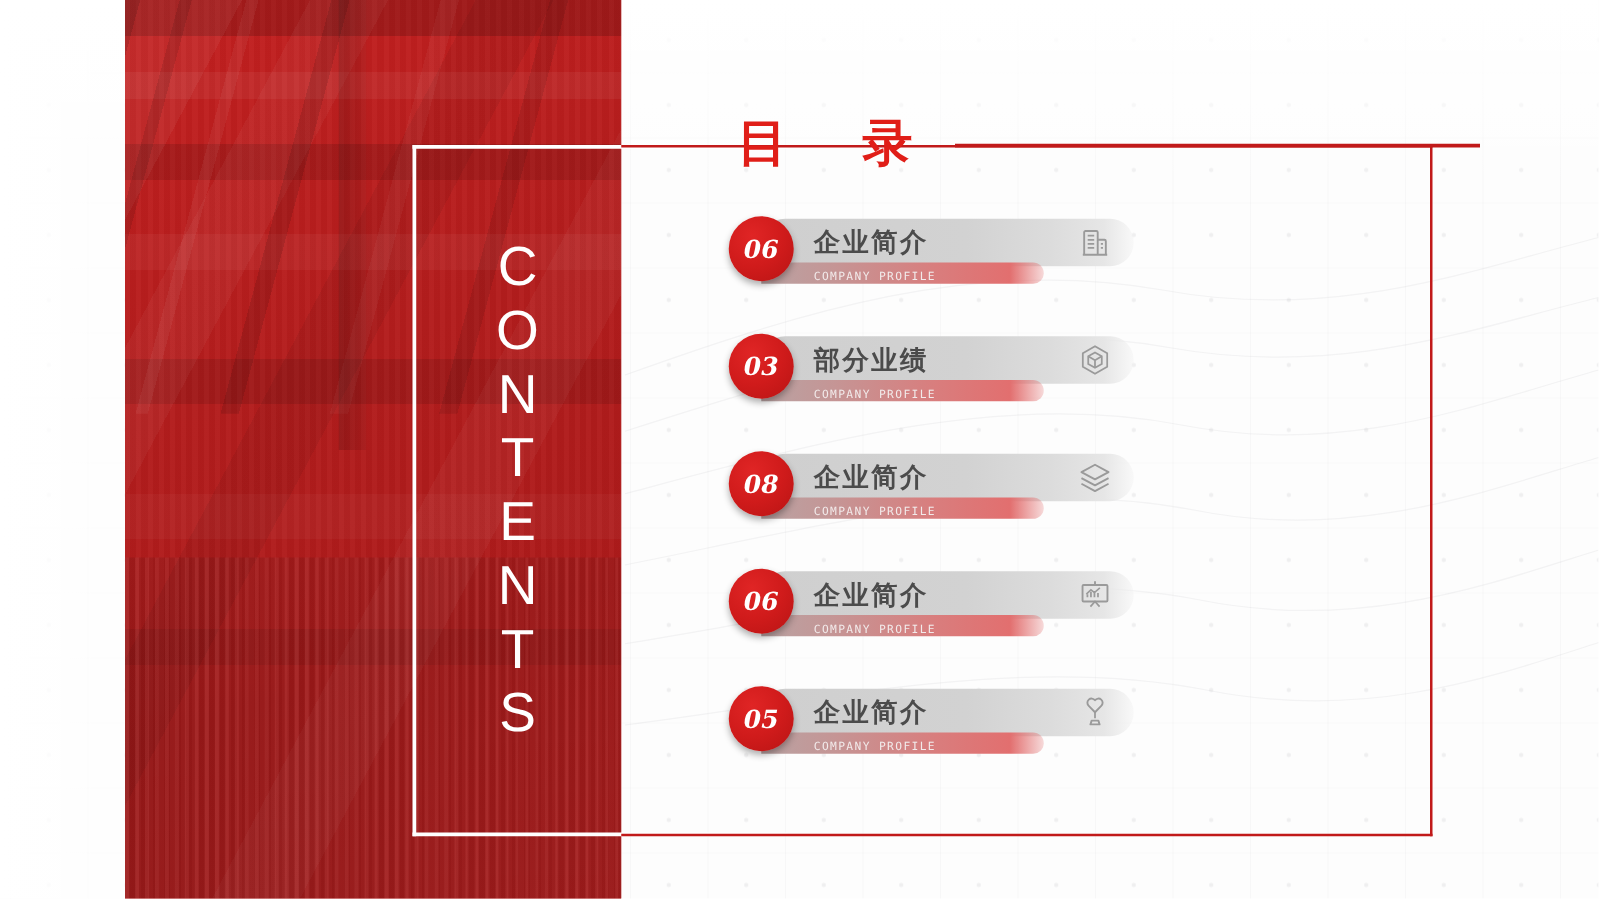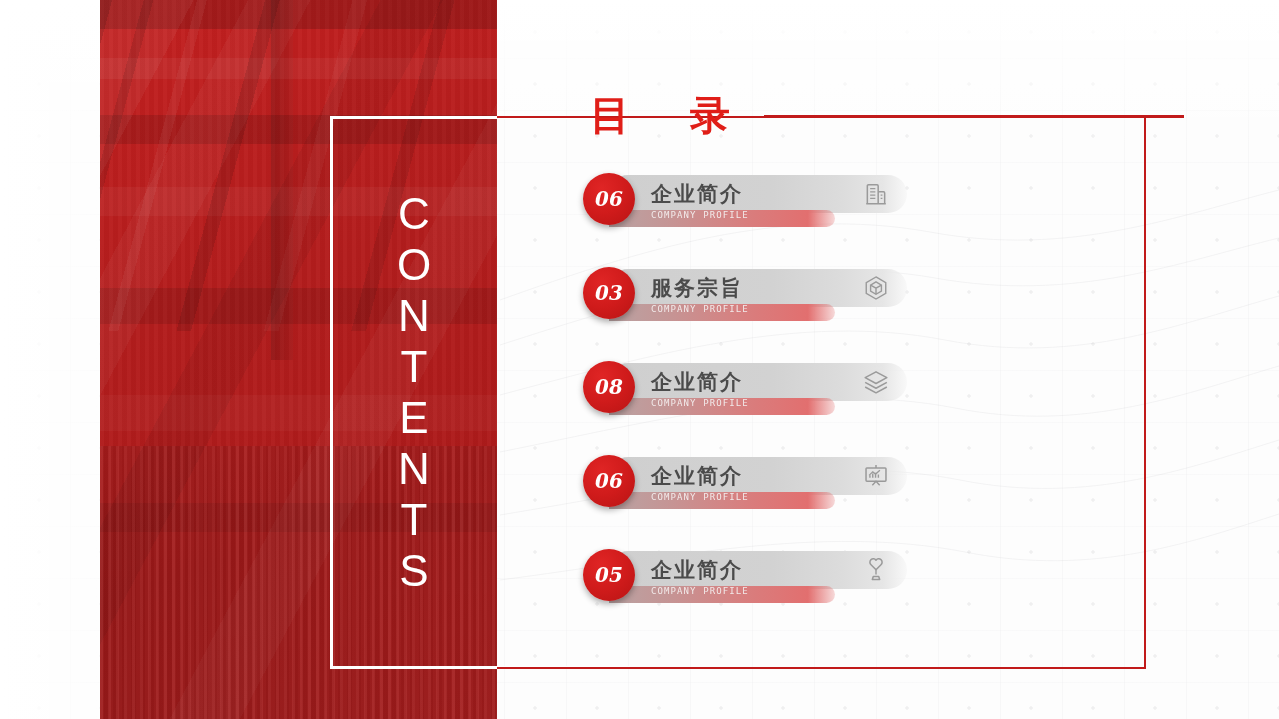--- a/index.html
+++ b/index.html
@@ -148,21 +148,21 @@
     position:absolute; left:26px; top:2px;
     width:298px; height:38px;
     border-radius:19px;
     background:linear-gradient(to right, #cfcfcf 0%, #d2d2d2 55%, #dcdcdc 78%, #e6e6e6 92%, rgba(240,240,240,.35) 100%);
   }
   .sub-bar {
     position:absolute; left:26px; top:37px;
     width:226px; height:17px;
     border-radius:0 9px 9px 0;
     background:linear-gradient(to right, #b9a3a3 0%, #c59595 26%, #d97d7d 62%, #e26f6f 88%, rgba(226,111,111,.25) 100%);
-    display:flex; align-items:flex-start;
+    display:flex; align-items:flex-end;
   }
   .sub-bar .sub-text {
     color:#f2eaea;
     font-size:9px;
     letter-spacing:1.1px;
     margin-left:42px;
     font-family:"DejaVu Sans Mono","Liberation Mono", monospace;
     white-space:nowrap;
   }
   .badge {
@@ -254,21 +254,21 @@
         </svg>
       </div>
     </div>
 
     <div class="toc-item">
       <div class="pill"></div>
       <div class="sub-bar">
         <span class="sub-text">COMPANY  PROFILE</span>
       </div>
       <div class="badge">03</div>
-      <div class="label">服务宗旨</div>
+      <div class="label">部分业绩</div>
       <div class="icon-wrap">
         <svg viewBox="0 0 24 24" fill="none" stroke="currentColor" stroke-width="1.3">
           <path d="M12 1.8 21 7v10l-9 5.2L3 17V7z"></path>
           <path d="M12 6.4 17 9.3v5.6l-5 2.9-5-2.9V9.3z"></path>
           <path d="M7 9.3l5 2.9 5-2.9M12 12.2v5.6"></path>
         </svg>
       </div>
     </div>
 
     <div class="toc-item">

